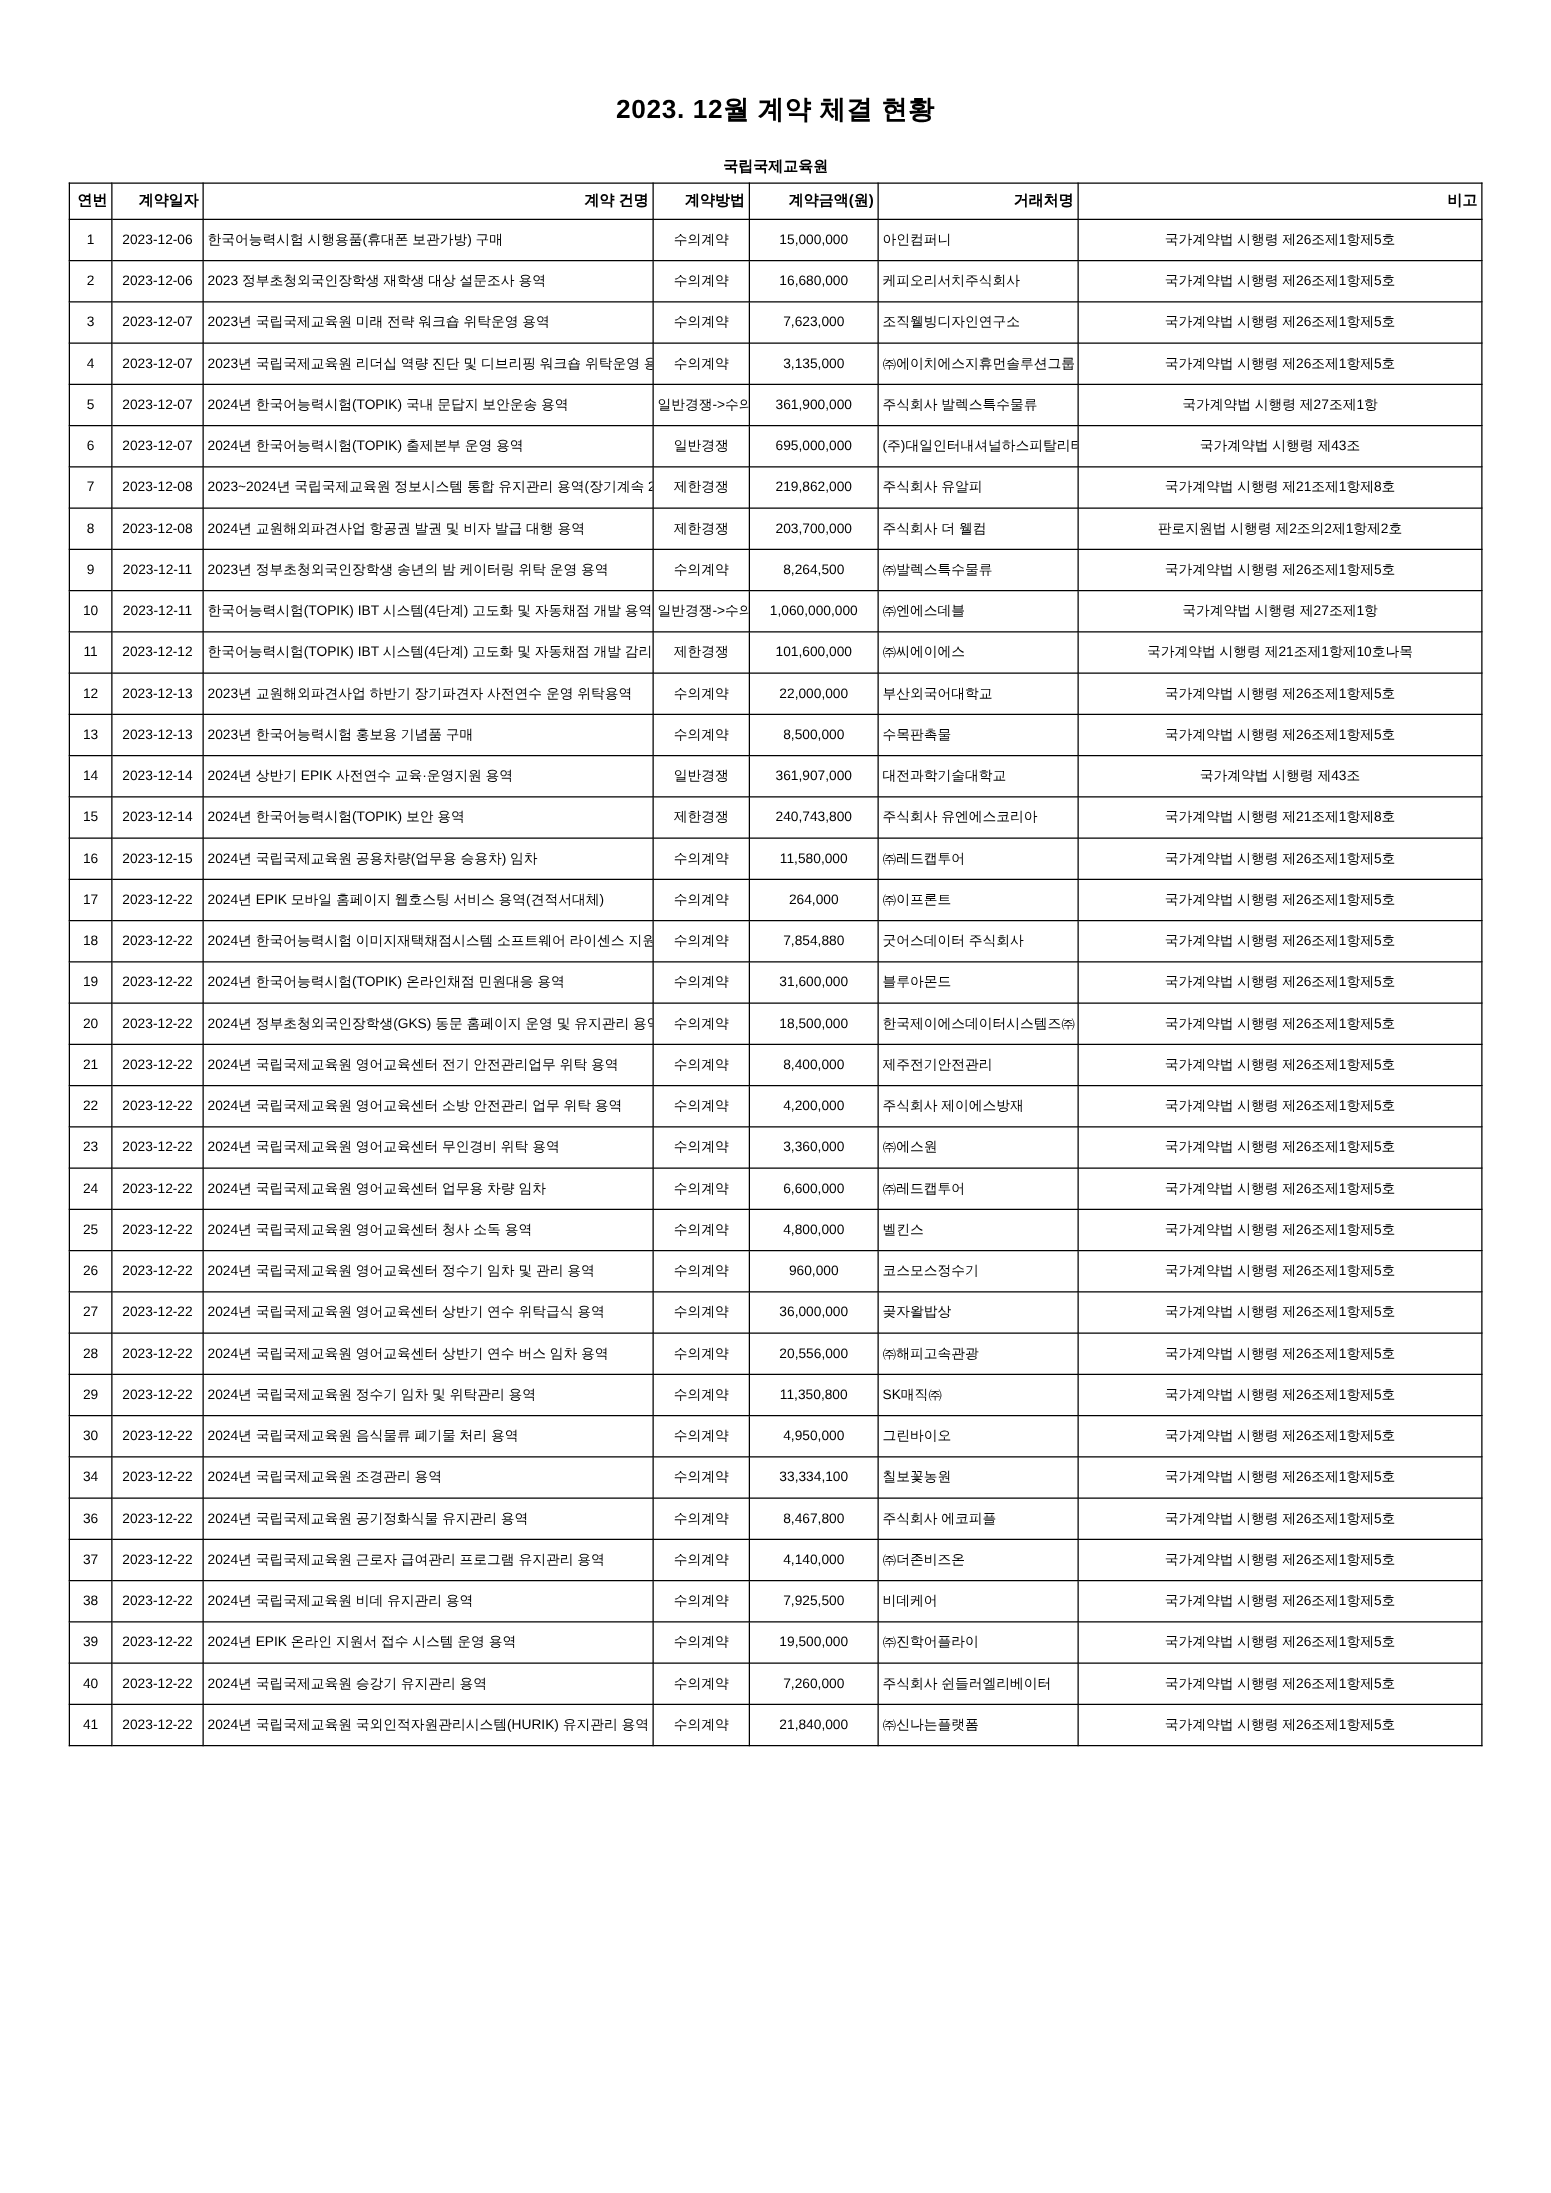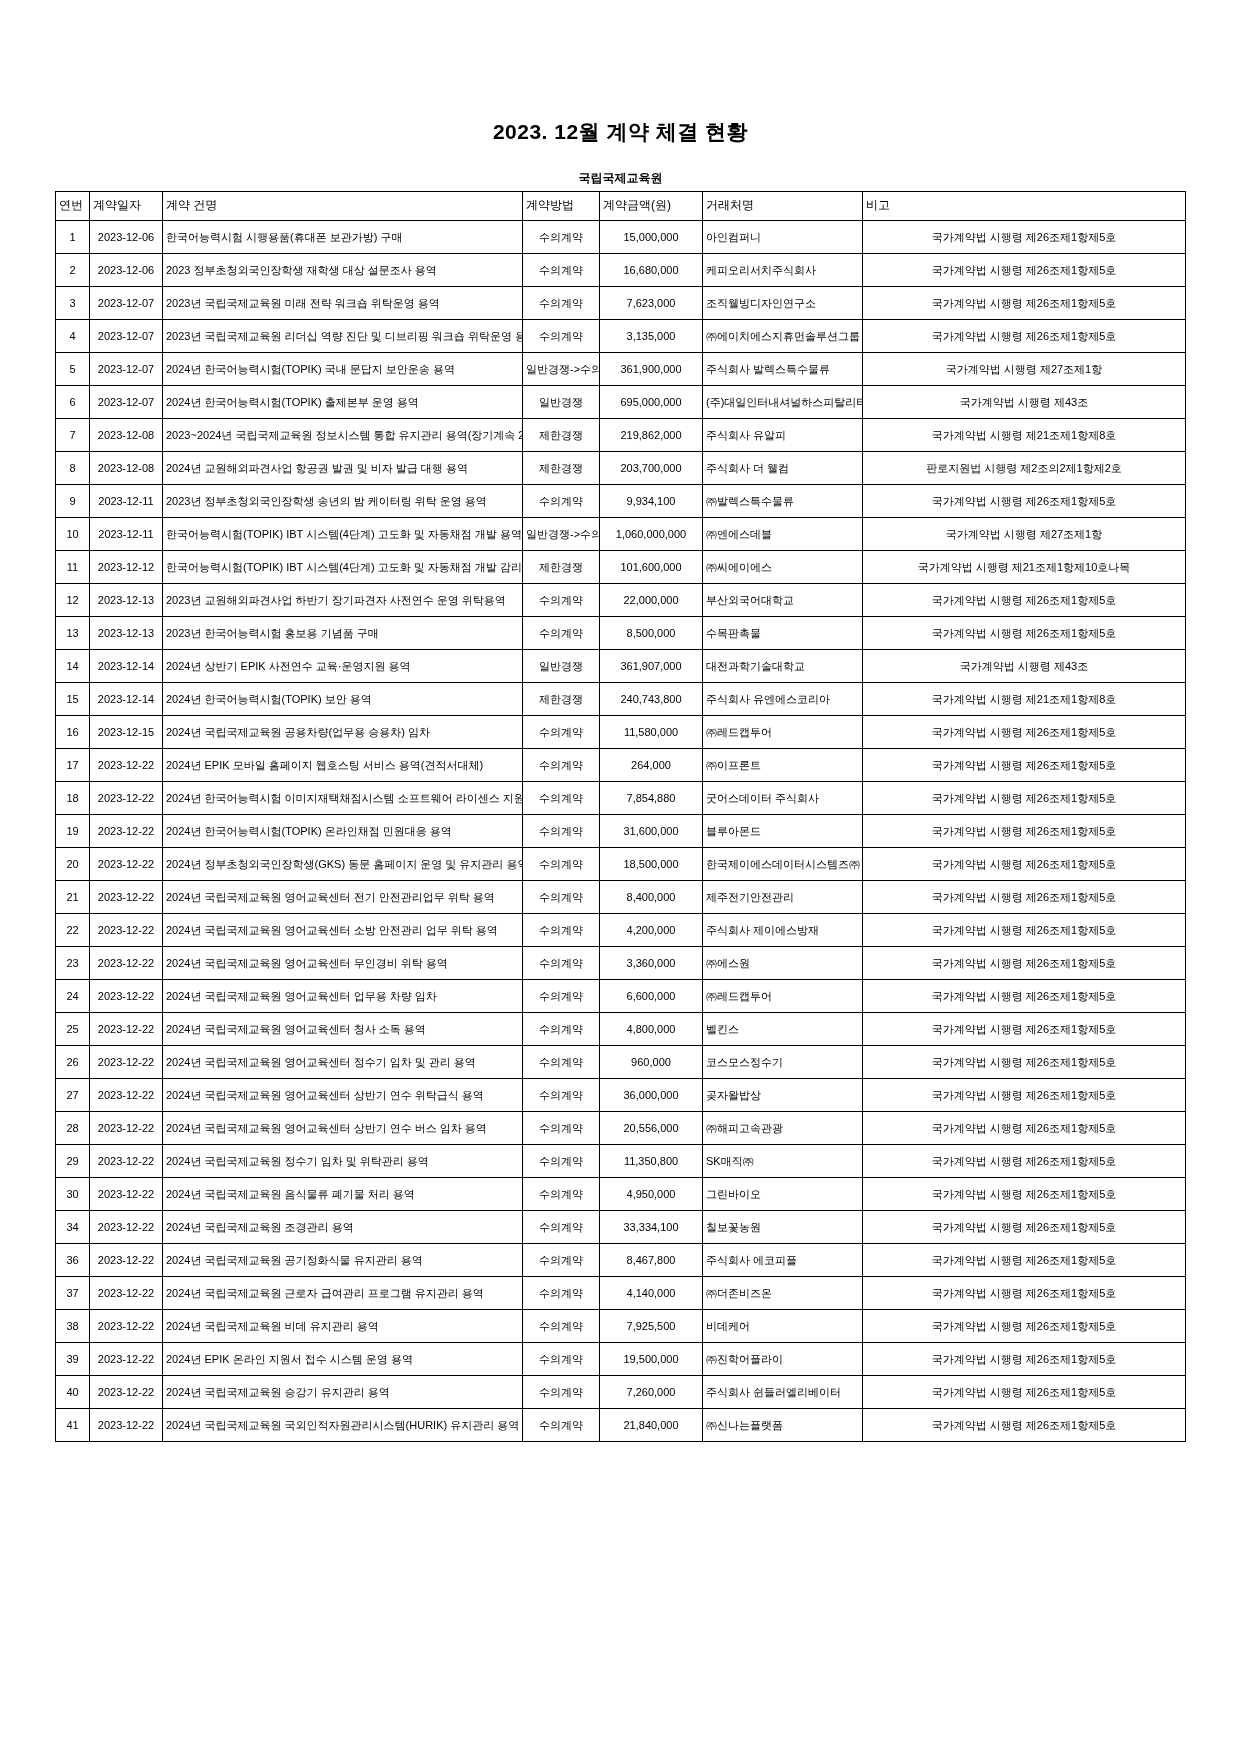--- a/index.html
+++ b/index.html
@@ -3,21 +3,21 @@
 <meta charset="utf-8">
 <style>
   * { margin: 0; padding: 0; box-sizing: border-box; }
   html, body { background: #ffffff; }
   body {
     width: 1241px;
     min-height: 1754px;
     font-family: "Liberation Sans", "DejaVu Sans", sans-serif;
     color: #000;
   }
-  .page { width: 1241px; min-height: 1754px; padding-top: 118px; }
+  .page { width: 1241px; min-height: 1754px; padding-top: 73px; }
   .title {
     text-align: center;
     font-size: 21px;
     font-weight: bold;
     letter-spacing: 0.5px;
     margin-bottom: 24px;
   }
   .org-row {
     width: 1130px;
     margin: 0 auto 4px auto;
@@ -34,23 +34,23 @@
   table.contract-table th, table.contract-table td {
     border: 1px solid #000;
     font-size: 11px;
     line-height: 1.1;
     white-space: nowrap;
     overflow: hidden;
     padding: 0 3px;
   }
   table.contract-table th {
     font-size: 12px;
-    font-weight: normal;
+    font-weight: bold;
     height: 29px;
-    text-align: left;
+    text-align: right;
   }
   table.contract-table td { height: 33px; }
   .c-center { text-align: center; }
   .c-left   { text-align: left; padding-left: 4px; }
   .c-right  { text-align: center; padding-right: 6px; }
 </style>
 </head>
 <body>
 
 <div class="page">
@@ -148,21 +148,21 @@
           <td class="c-center">제한경쟁</td>
           <td class="c-right">203,700,000</td>
           <td class="c-left">주식회사 더 웰컴</td>
           <td class="c-center">판로지원법 시행령 제2조의2제1항제2호</td>
         </tr>
         <tr>
           <td class="c-center">9</td>
           <td class="c-center">2023-12-11</td>
           <td class="c-left">2023년 정부초청외국인장학생 송년의 밤 케이터링 위탁 운영 용역</td>
           <td class="c-center">수의계약</td>
-          <td class="c-right">9,934,100</td>
+          <td class="c-right">8,264,500</td>
           <td class="c-left">㈜발렉스특수물류</td>
           <td class="c-center">국가계약법 시행령 제26조제1항제5호</td>
         </tr>
         <tr>
           <td class="c-center">10</td>
           <td class="c-center">2023-12-11</td>
           <td class="c-left">한국어능력시험(TOPIK) IBT 시스템(4단계) 고도화 및 자동채점 개발 용역</td>
           <td class="c-center">일반경쟁-&gt;수의</td>
           <td class="c-right">1,060,000,000</td>
           <td class="c-left">㈜엔에스데블</td>

